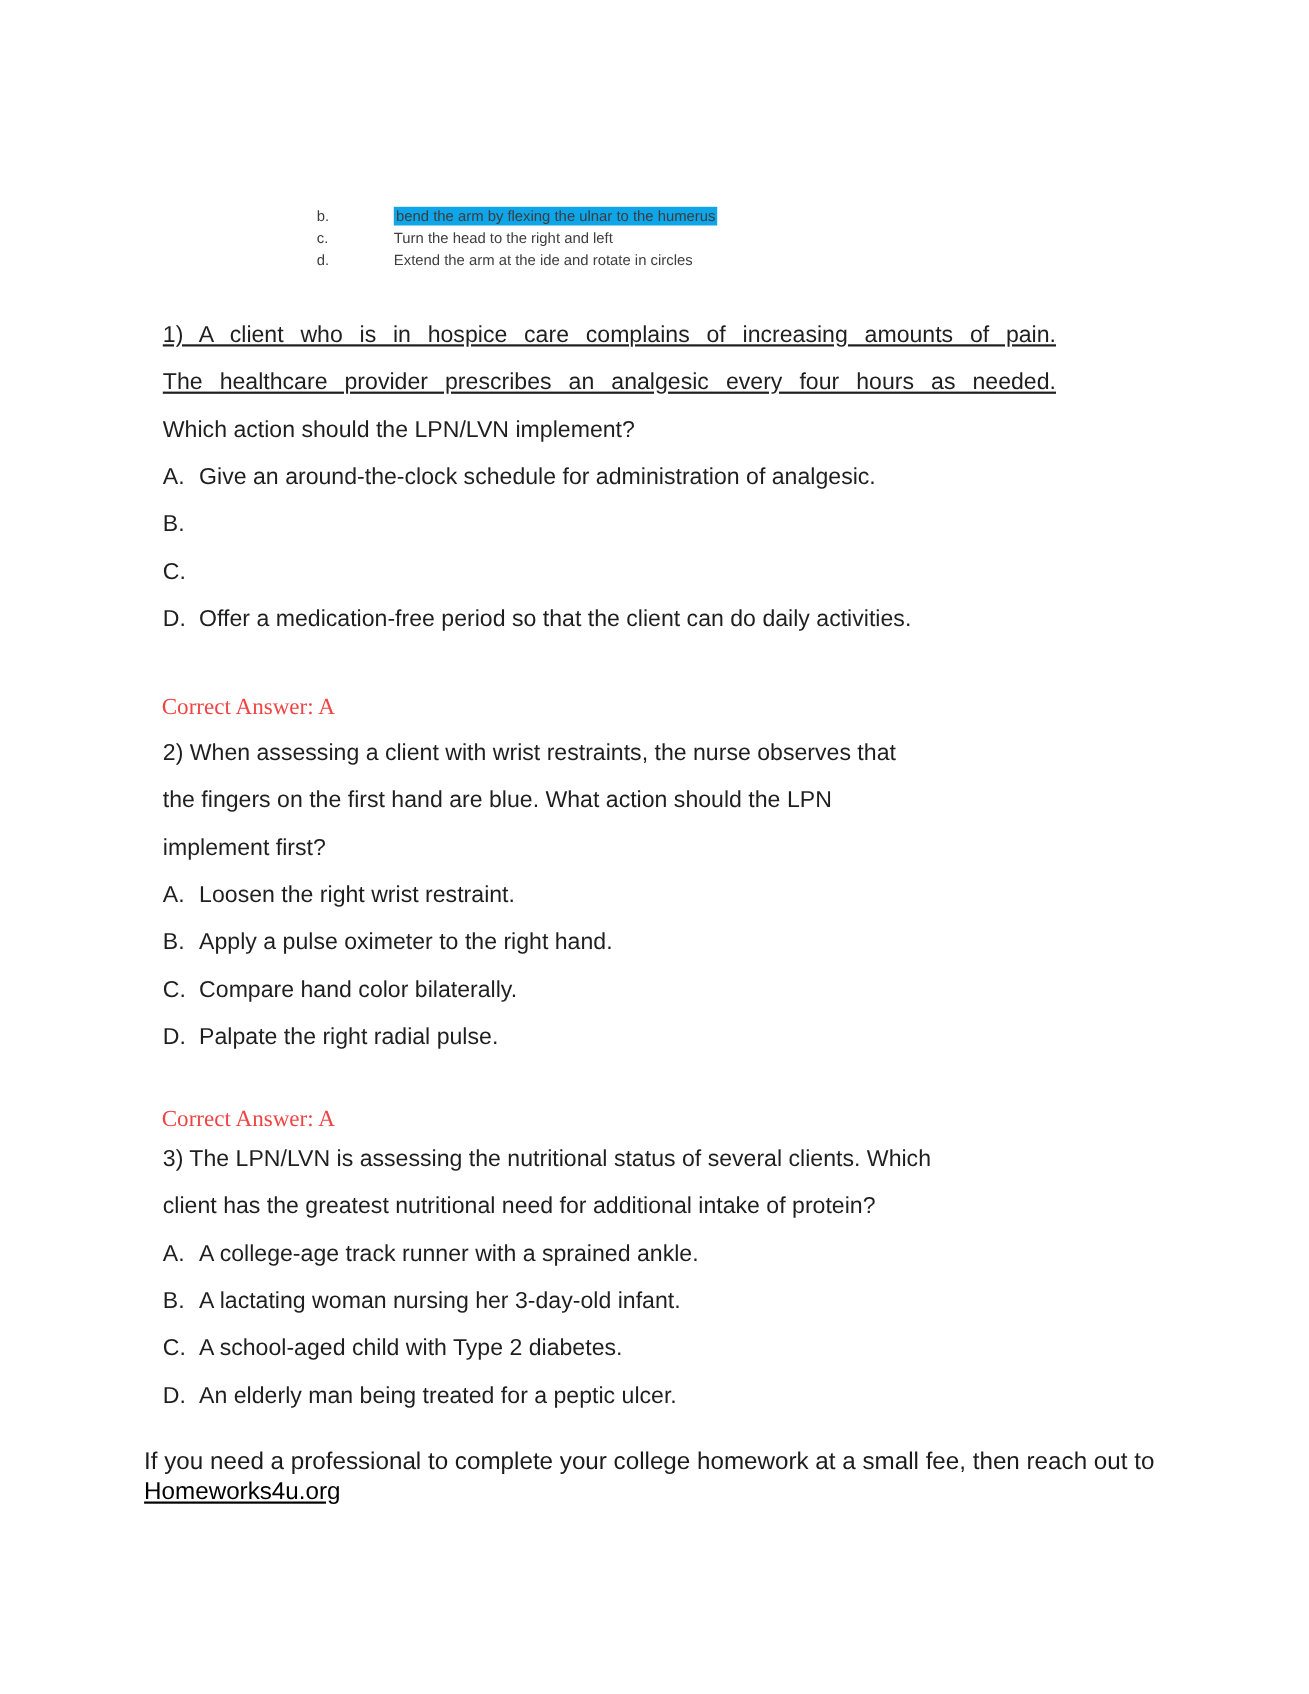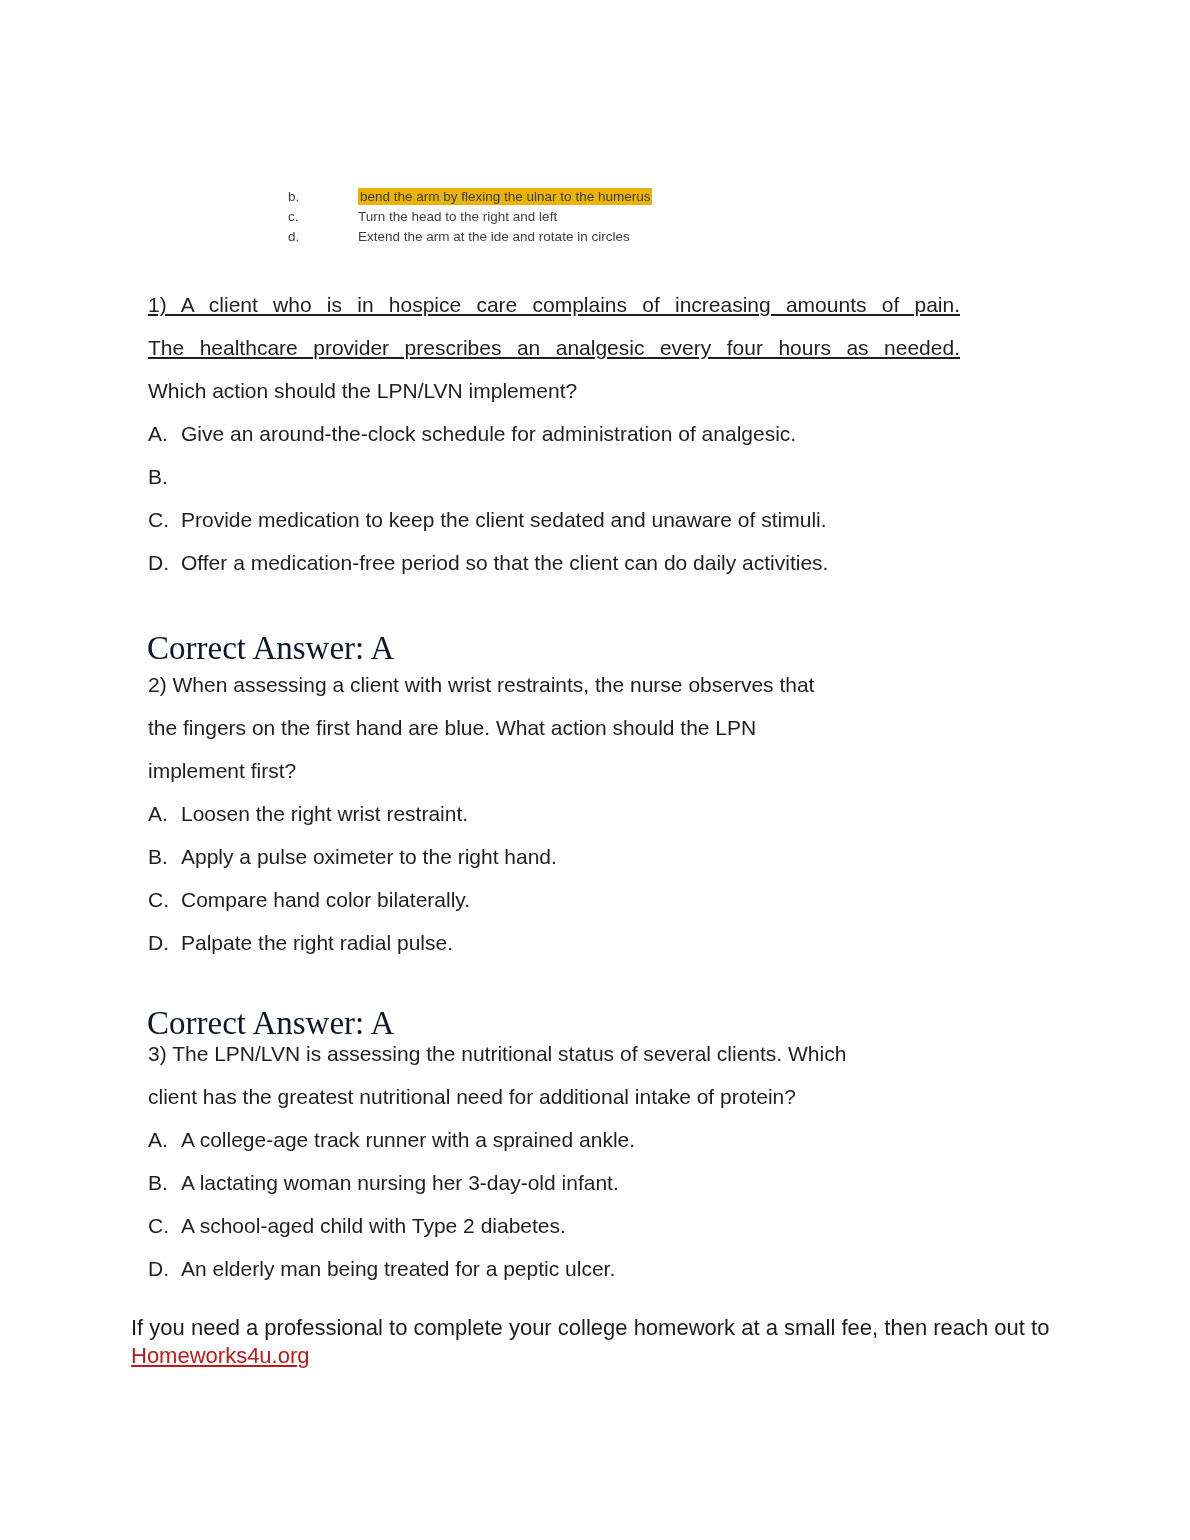--- a/index.html
+++ b/index.html
@@ -21,21 +21,21 @@
     left: 288px;
   }
   .tl-row {
     display: flex;
     align-items: center;
     height: 20px;
     font-size: 13.5px;
     color: #3d3d3d;
   }
   .tl-letter { width: 70px; }
-  .tl-text.hl { background: #eab308; padding: 1px 2px; }
+  .tl-text.hl { background: #0ea5e9; padding: 1px 2px; }
 
   
   .qblock {
     position: absolute;
     left: 148px;
     width: 835px;
   }
   #q1 { top: 283px; }
   #q2 { top: 663px; }
   #q3 { top: 1032px; }
@@ -60,38 +60,38 @@
     font-size: 21px;
     white-space: nowrap;
   }
   .opt-letter { width: 33px; flex: 0 0 33px; }
 
   
   .correct {
     position: absolute;
     left: 147px;
     font-family: "Liberation Serif", "DejaVu Serif", serif;
-    font-size: 33px;
-    color: #0f172a;
+    font-size: 21px;
+    color: #ef4444;
     white-space: nowrap;
   }
   #correct1 { top: 630px; }
   #correct2 { top: 1005px; }
 
   
   .footer {
     position: absolute;
     top: 1314px;
     left: 131px;
     font-size: 22px;
     line-height: 28px;
     color: #1c1c1c;
   }
   .footer-link {
-    color: #b91c1c;
+    color: #000000;
     text-decoration: underline;
     cursor: pointer;
   }
 </style>
 </head>
 <body>
 
 <div class="page">
 
   <div class="top-list">
@@ -115,21 +115,20 @@
     <div class="line">Which action should the LPN/LVN implement?</div>
     <div class="opt">
       <span class="opt-letter">A.</span>
       <span class="opt-text">Give an around-the-clock schedule for administration of analgesic.</span>
     </div>
     <div class="opt">
       <span class="opt-letter">B.</span>
     </div>
     <div class="opt">
       <span class="opt-letter">C.</span>
-      <span class="opt-text">Provide medication to keep the client sedated and unaware of stimuli.</span>
     </div>
     <div class="opt">
       <span class="opt-letter">D.</span>
       <span class="opt-text">Offer a medication-free period so that the client can do daily activities.</span>
     </div>
   </div>
 
   <div class="correct" id="correct1">Correct Answer: A</div>
 
   <div class="qblock" id="q2">

